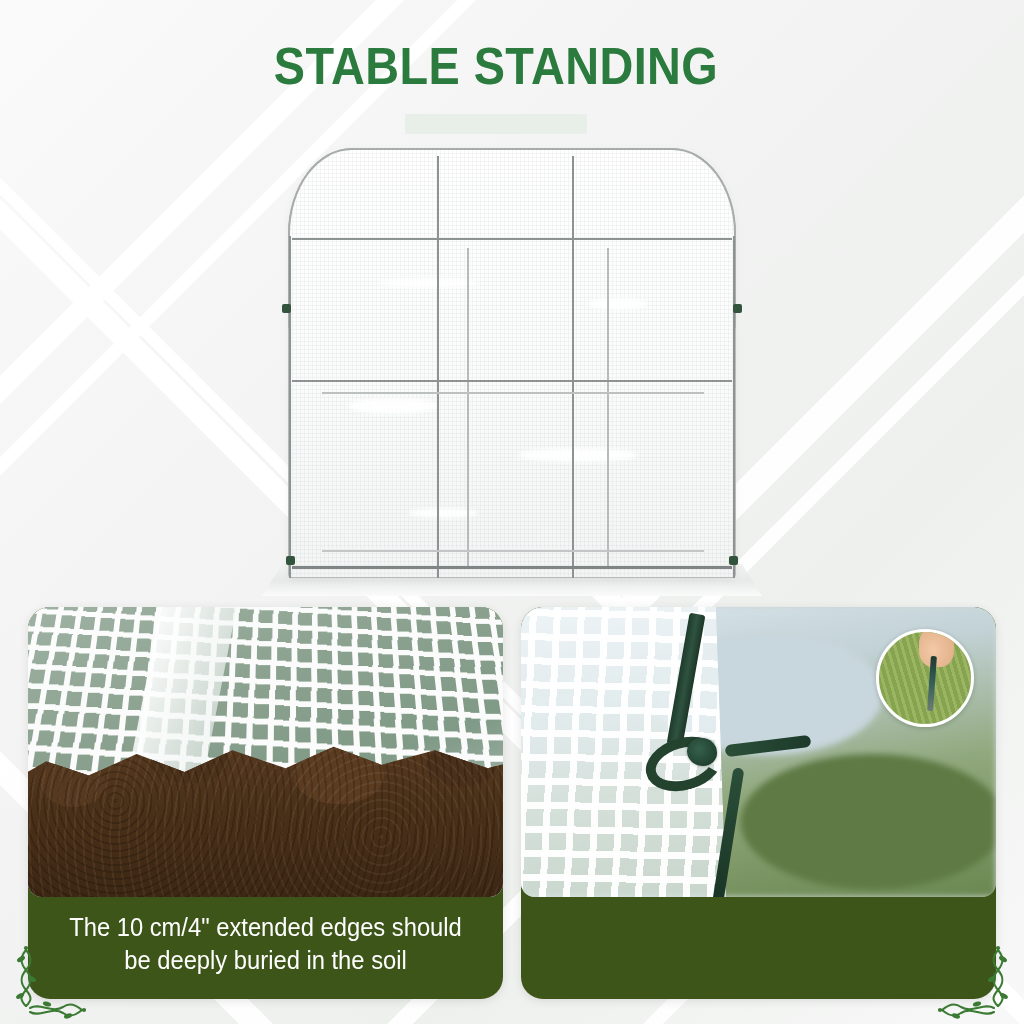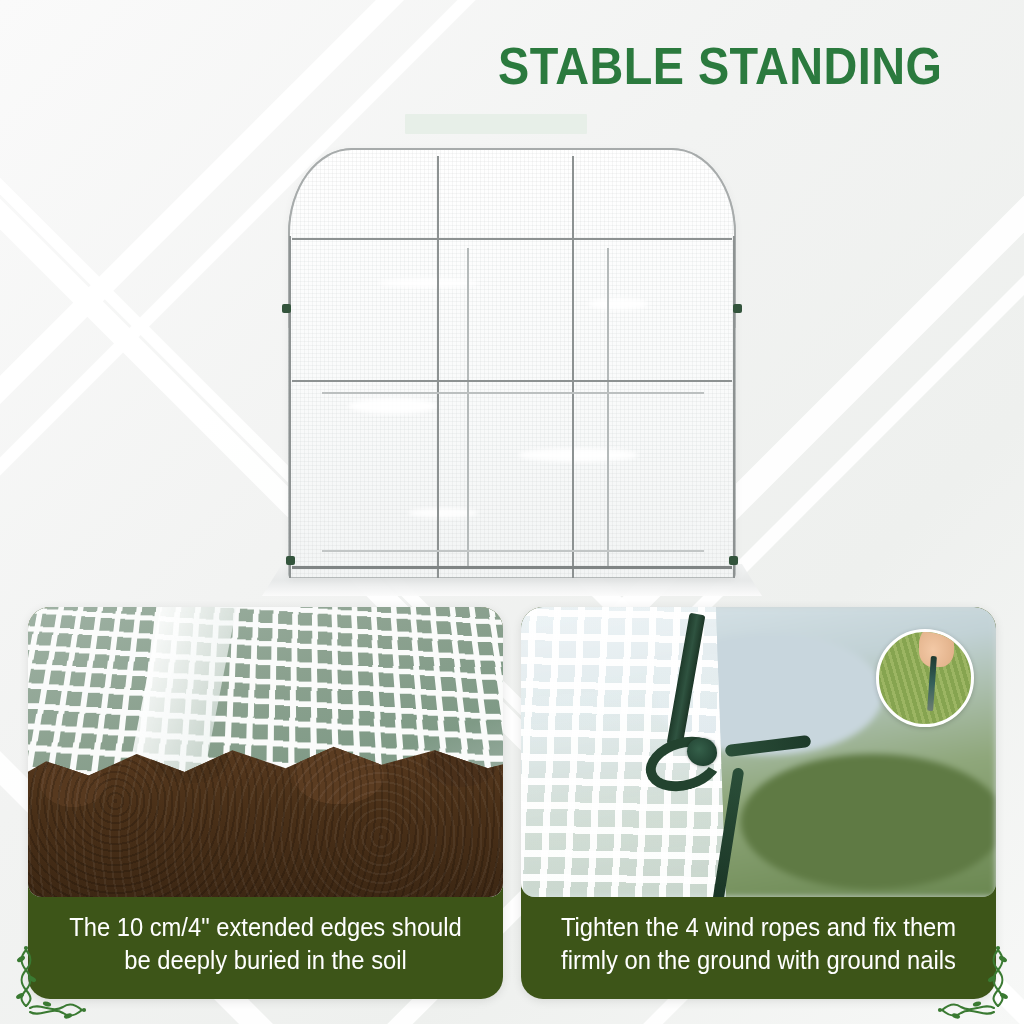--- a/index.html
+++ b/index.html
@@ -29,21 +29,21 @@
   .s3{ width:22px; height:980px; left:205px; top:-60px;  transform:rotate(-45deg); }
   .s4{ width:12px; height:980px; left:258px; top:-40px;  transform:rotate(-45deg); opacity:.7;}
   .s5{ width:26px; height:980px; left:905px; top:-170px; transform:rotate(45deg); opacity:.85;}
   .s6{ width:14px; height:980px; left:962px; top:-150px; transform:rotate(45deg); opacity:.65;}
   .s7{ width:20px; height:760px; left:800px; top:420px;  transform:rotate(-45deg); opacity:.8;}
   .s8{ width:24px; height:700px; left:130px; top:560px;  transform:rotate(-45deg); opacity:.85;}
   .s9{ width:14px; height:640px; left:690px; top:660px;  transform:rotate(45deg); opacity:.7;}
   .s10{width:18px; height:520px; left:455px; top:700px;  transform:rotate(45deg); opacity:.6;}
 
   
-  .header{ position:absolute; top:0; left:0; width:992px; text-align:right; }
+  .header{ position:absolute; top:0; left:0; width:992px; text-align:center; }
   .title{
     margin-top:40px;
     font-size:52px; line-height:1;
     font-weight:700;
     letter-spacing:.5px;
     color:#2b7a3e;
     font-family:"Liberation Sans", sans-serif;
     transform:scaleX(.9);
   }
   .title-rule{
@@ -342,23 +342,20 @@
       <div class="strap"></div>
       <div class="loop"></div>
       <div class="rope-arm"></div>
       <div class="knot"></div>
       <div class="rope-tail"></div>
 
       <div class="inset-circle">
         <div class="inset-hand"></div>
         <div class="inset-stake"></div>
       </div>
-    </div>
-    <div class="caption">
-      <p>Tighten the 4 wind ropes and fix them firmly on the ground with ground nails</p>
     </div>
   </div>
 
   <div class="vine vine-bl">
     <svg viewBox="0 0 86 86" width="86" height="86" aria-hidden="true">
       <g fill="none" stroke="#3a7a32" stroke-width="2.1" stroke-linecap="round">
         <path d="M20 16 C26 23,26 29,20 36 C14 43,14 49,20 56 C26 63,26 66,20 72"></path>
         <path d="M20 16 C14 23,14 29,20 36 C26 43,26 49,20 56 C14 63,14 66,20 72"></path>
         <path d="M24 74 C34 68,46 80,57 73 C64 68,70 71,76 76"></path>
         <path d="M24 78 C34 84,46 72,57 79 C64 84,70 81,76 76"></path>

